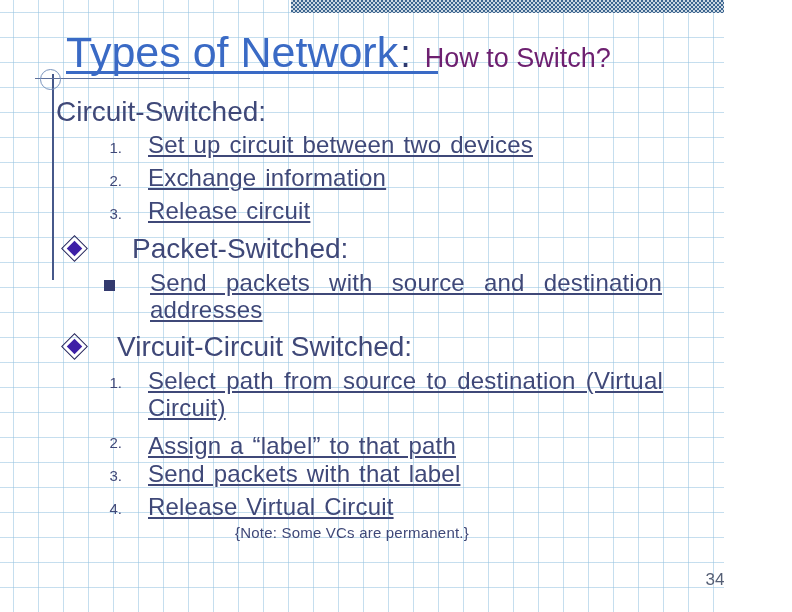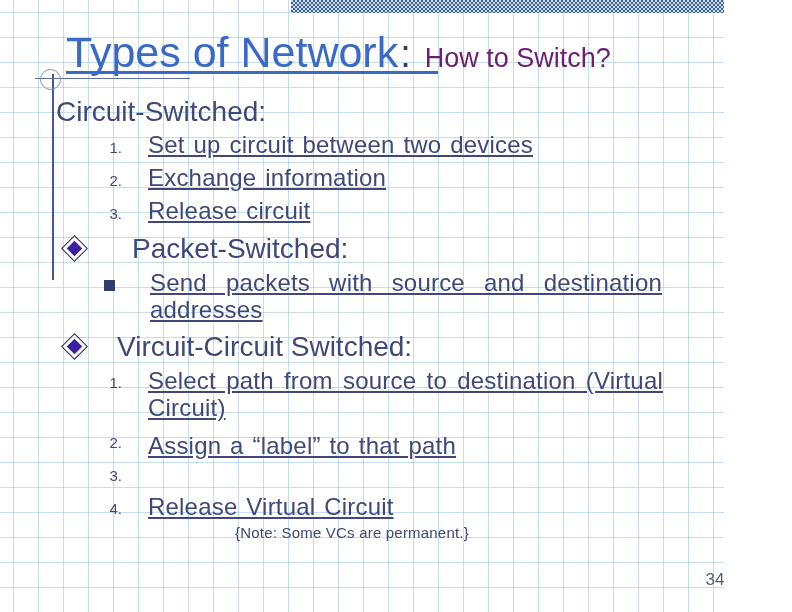--- a/index.html
+++ b/index.html
@@ -94,20 +94,21 @@
   </div>
   <div class="h2" style="left:117px; top:331px;">Vircuit-Circuit Switched:</div>
 
   <div class="num" style="left:96px; top:374px;">1.</div>
   <div class="li" style="top:367px;">Select path from source to destination (Virtual Circuit)</div>
 
   <div class="num" style="left:96px; top:434px;">2.</div>
   <div class="li nowrap" style="top:420px;margin-top:12px;">Assign a “label” to that path</div>
 
   <div class="num" style="left:96px; top:467px;">3.</div>
+  <div class="li nowrap" style="top:460px;">Send packets with that label</div>
 
   <div class="num" style="left:96px; top:500px;">4.</div>
   <div class="li nowrap" style="top:493px;">Release Virtual Circuit</div>
 
   <div class="note">{Note: Some VCs are permanent.}</div>
   <div class="page-num">34</div>
 
 </div>
 
 </body></html>

